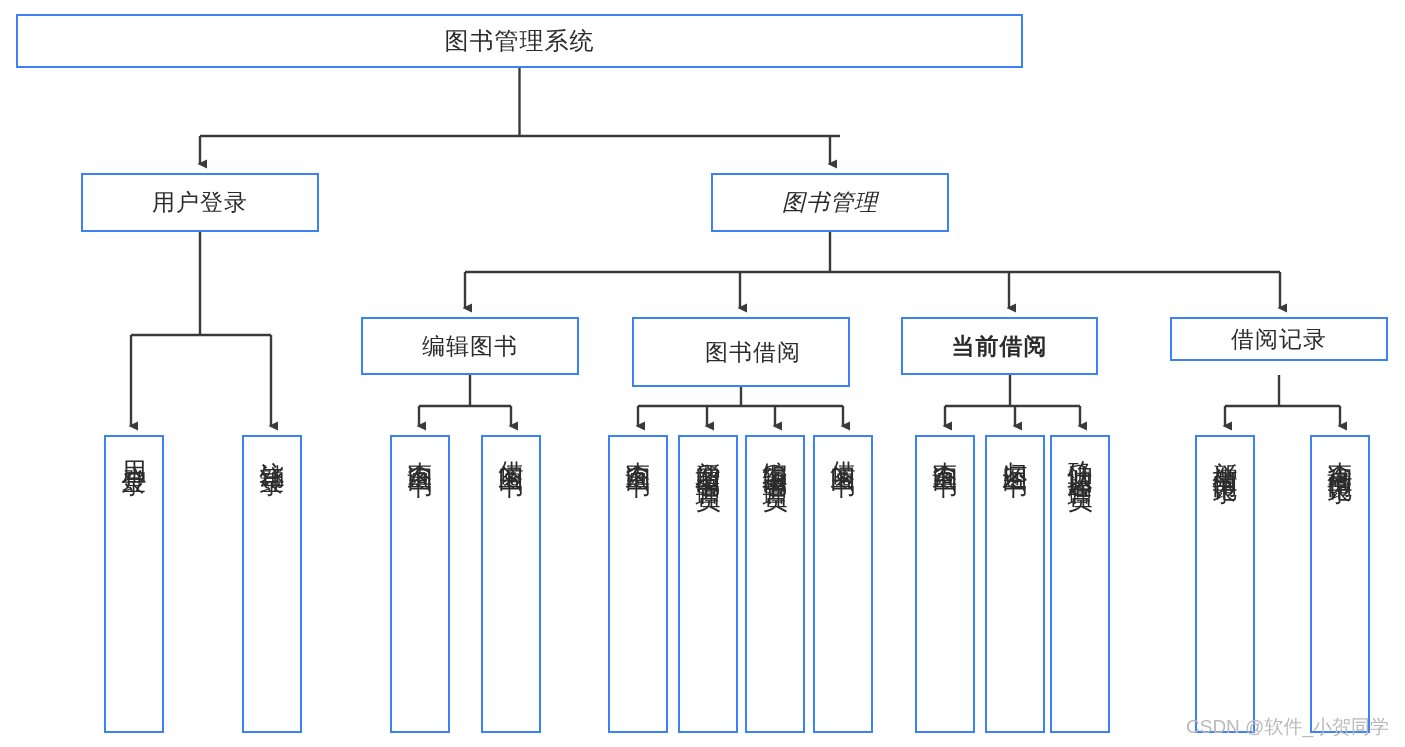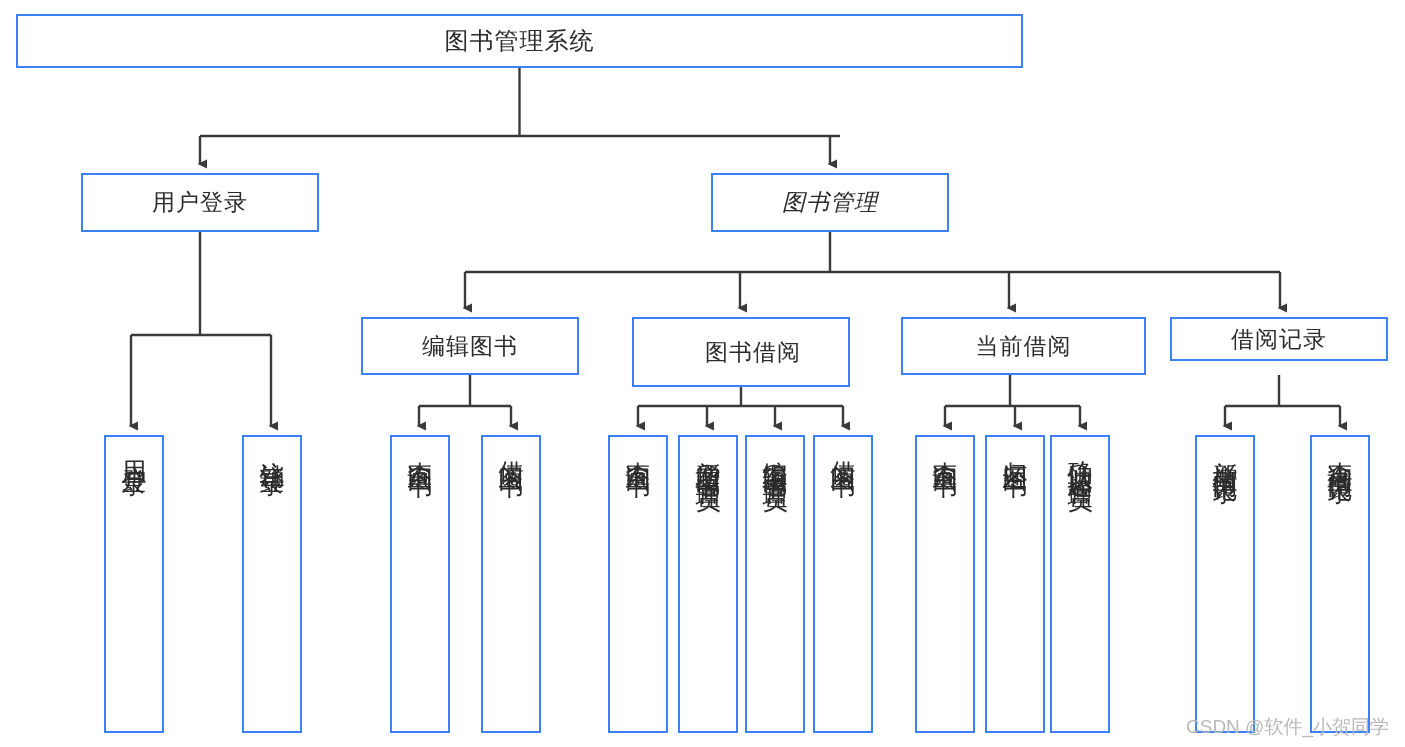--- a/index.html
+++ b/index.html
@@ -135,21 +135,21 @@
   <div class="node h" style="left:711px; top:173px; width:238px; height:59px;font-style:italic;">
     <span class="lbl">图书管理</span>
   </div>
 
   <div class="node h" style="left:361px; top:317px; width:218px; height:58px;">
     <span class="lbl">编辑图书</span>
   </div>
   <div class="node h" style="left:632px; top:317px; width:218px; height:70px;padding-left:24px;">
     <span class="lbl">图书借阅</span>
   </div>
-  <div class="node h" style="left:901px; top:317px; width:245px; height:58px;">
+  <div class="node h" style="left:901px; top:317px; width:197px; height:58px;font-weight:bold;">
     <span class="lbl">当前借阅</span>
   </div>
   <div class="node h" style="left:1170px; top:317px; width:218px; height:44px;">
     <span class="lbl">借阅记录</span>
   </div>
 
   <div class="node v" style="left:104px; top:435px; width:60px; height:298px;">
     <span class="lbl">用户登录</span>
   </div>
   <div class="node v" style="left:242px; top:435px; width:60px; height:298px;">

